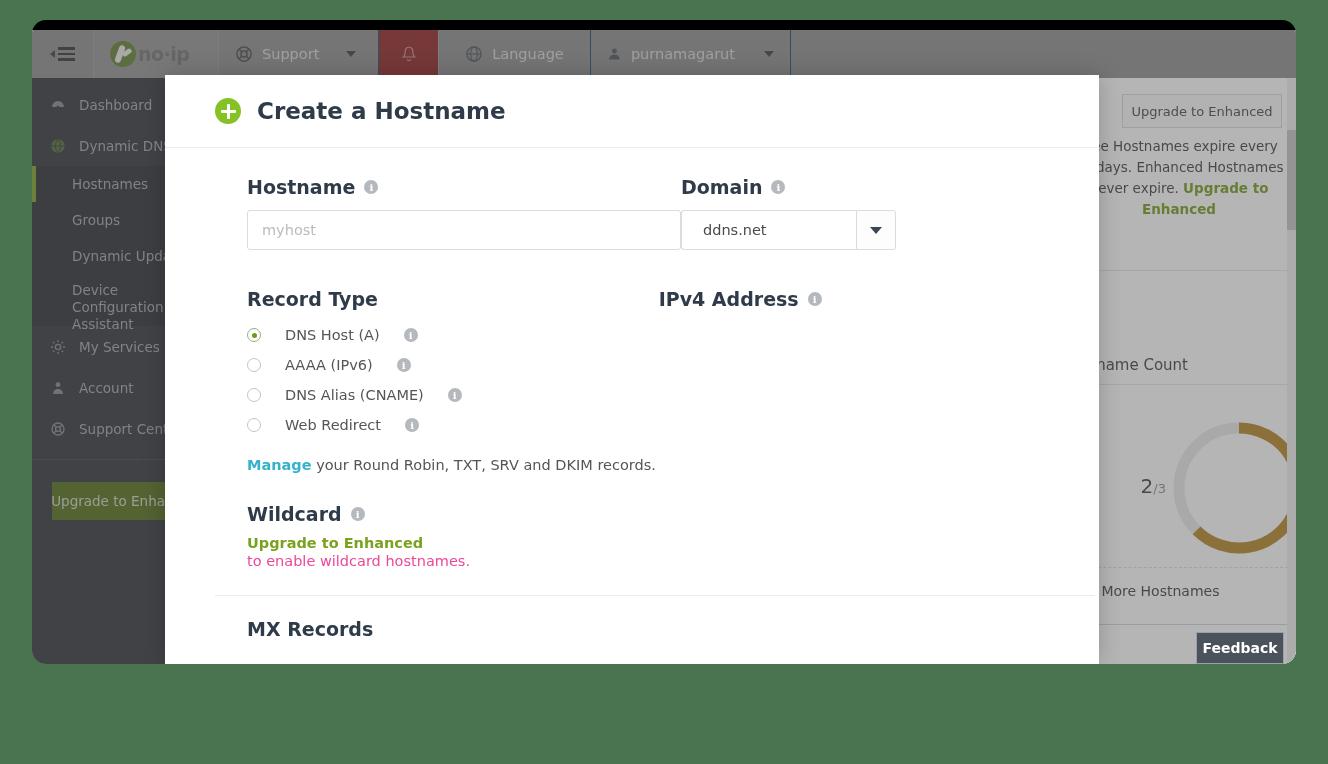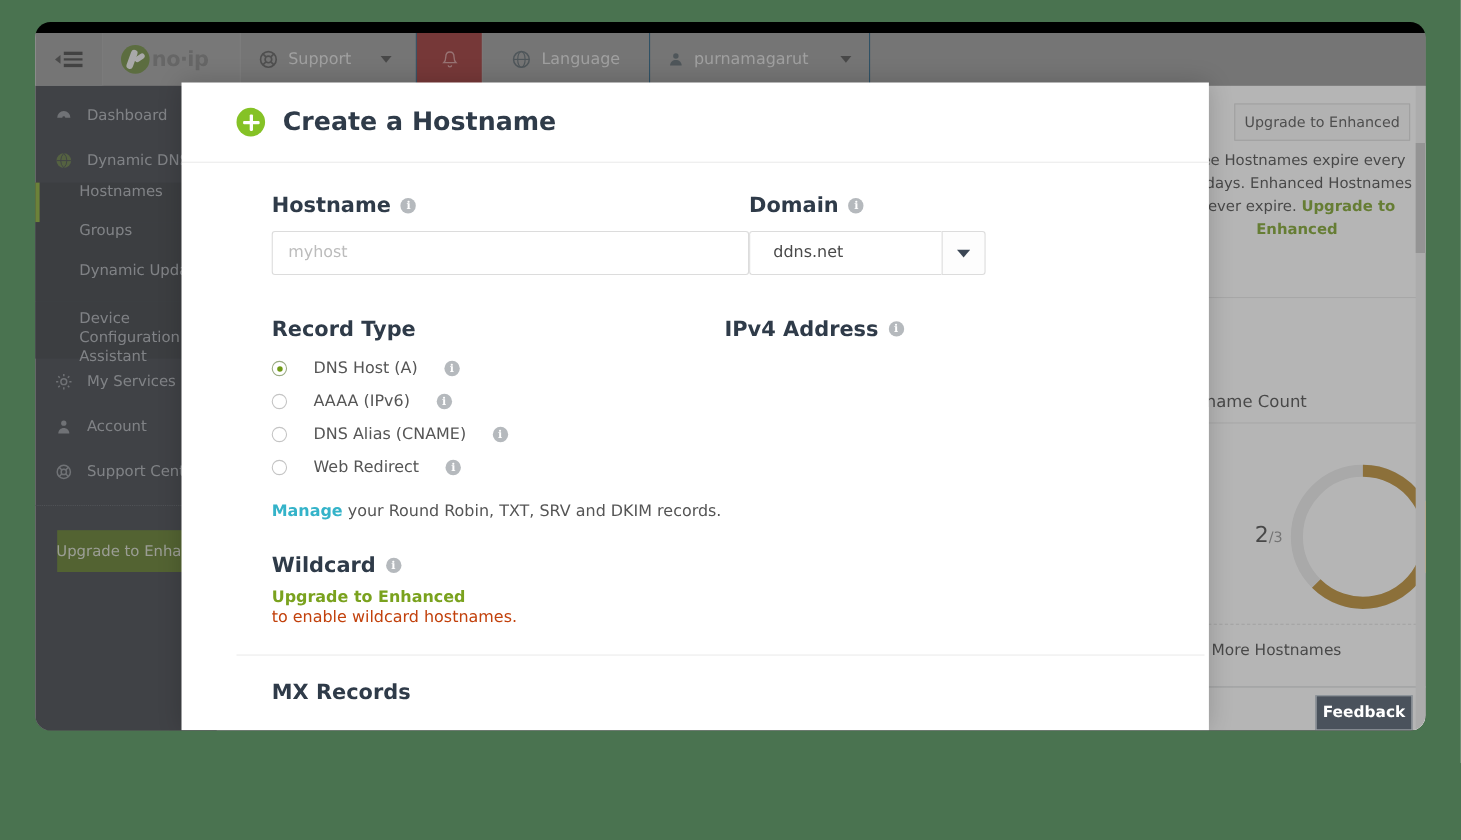--- a/index.html
+++ b/index.html
@@ -102,21 +102,21 @@
     background: #2b2f36;
     padding-top: 6px;
   }
   .side-item {
     display: flex; align-items: center; gap: 13px;
     height: 41px; padding-left: 18px;
     color: #9fa3a9; font-size: 13.5px;
   }
   .side-item.group { color:#9fa3a9; }
   .side-sub {
-    display:flex; align-items:flex-start;
+    display:flex; align-items:center;
     height: 36px; padding-left: 40px;
     background: #24272d; color:#9fa3a9; font-size: 13.5px;
   }
   .side-sub.active { border-left: 4px solid #7aa21e; padding-left: 36px; }
   .side-sub.two-line { height: 52px; line-height: 17px; display:block; padding-top:8px; }
   .sico { width:16px; height:16px; opacity:.75; flex:none; }
   #side-divider {
     margin: 10px 0 0 0; border-top: 1px dotted #4a4e55;
   }
   #upgrade-btn {
@@ -248,21 +248,21 @@
   .radio.on { border-color:#9aab83; }
   .radio.on::after {
     content:""; position:absolute; left:3.5px; top:3.5px;
     width:5px;height:5px;border-radius:50%;background:#6f9a15;
   }
   #manage-line { margin-top: 17px; font-size:14.5px; color:#555; }
   #manage-line a { color:#34b3c9; text-decoration:none; font-weight:700; }
 
   #wildcard-block { margin-top: 30px; }
   .grn-link { color:#7aa21e; font-weight:700; font-size:14.5px; }
-  .sub-note { font-size:14.5px; color:#c2410c; margin-top:2px; }
+  .sub-note { font-size:14.5px; color:#ec4899; margin-top:2px; }
 
   #modal-hr { margin: 26px 0 0 -32px; width: 880px; border-top:1px solid #ececec; }
   #mx-title { font-size:19px; color:#2f3b49; font-weight:700; margin-top:22px; }
 
   
   #feedback-btn {
     position:absolute; right: 12px; bottom: 0px;
     width: 88px; height: 32px;
     background:#4a525c; color:#fff; font-size:14px; font-weight:700;
     display:flex; align-items:center; justify-content:center;

